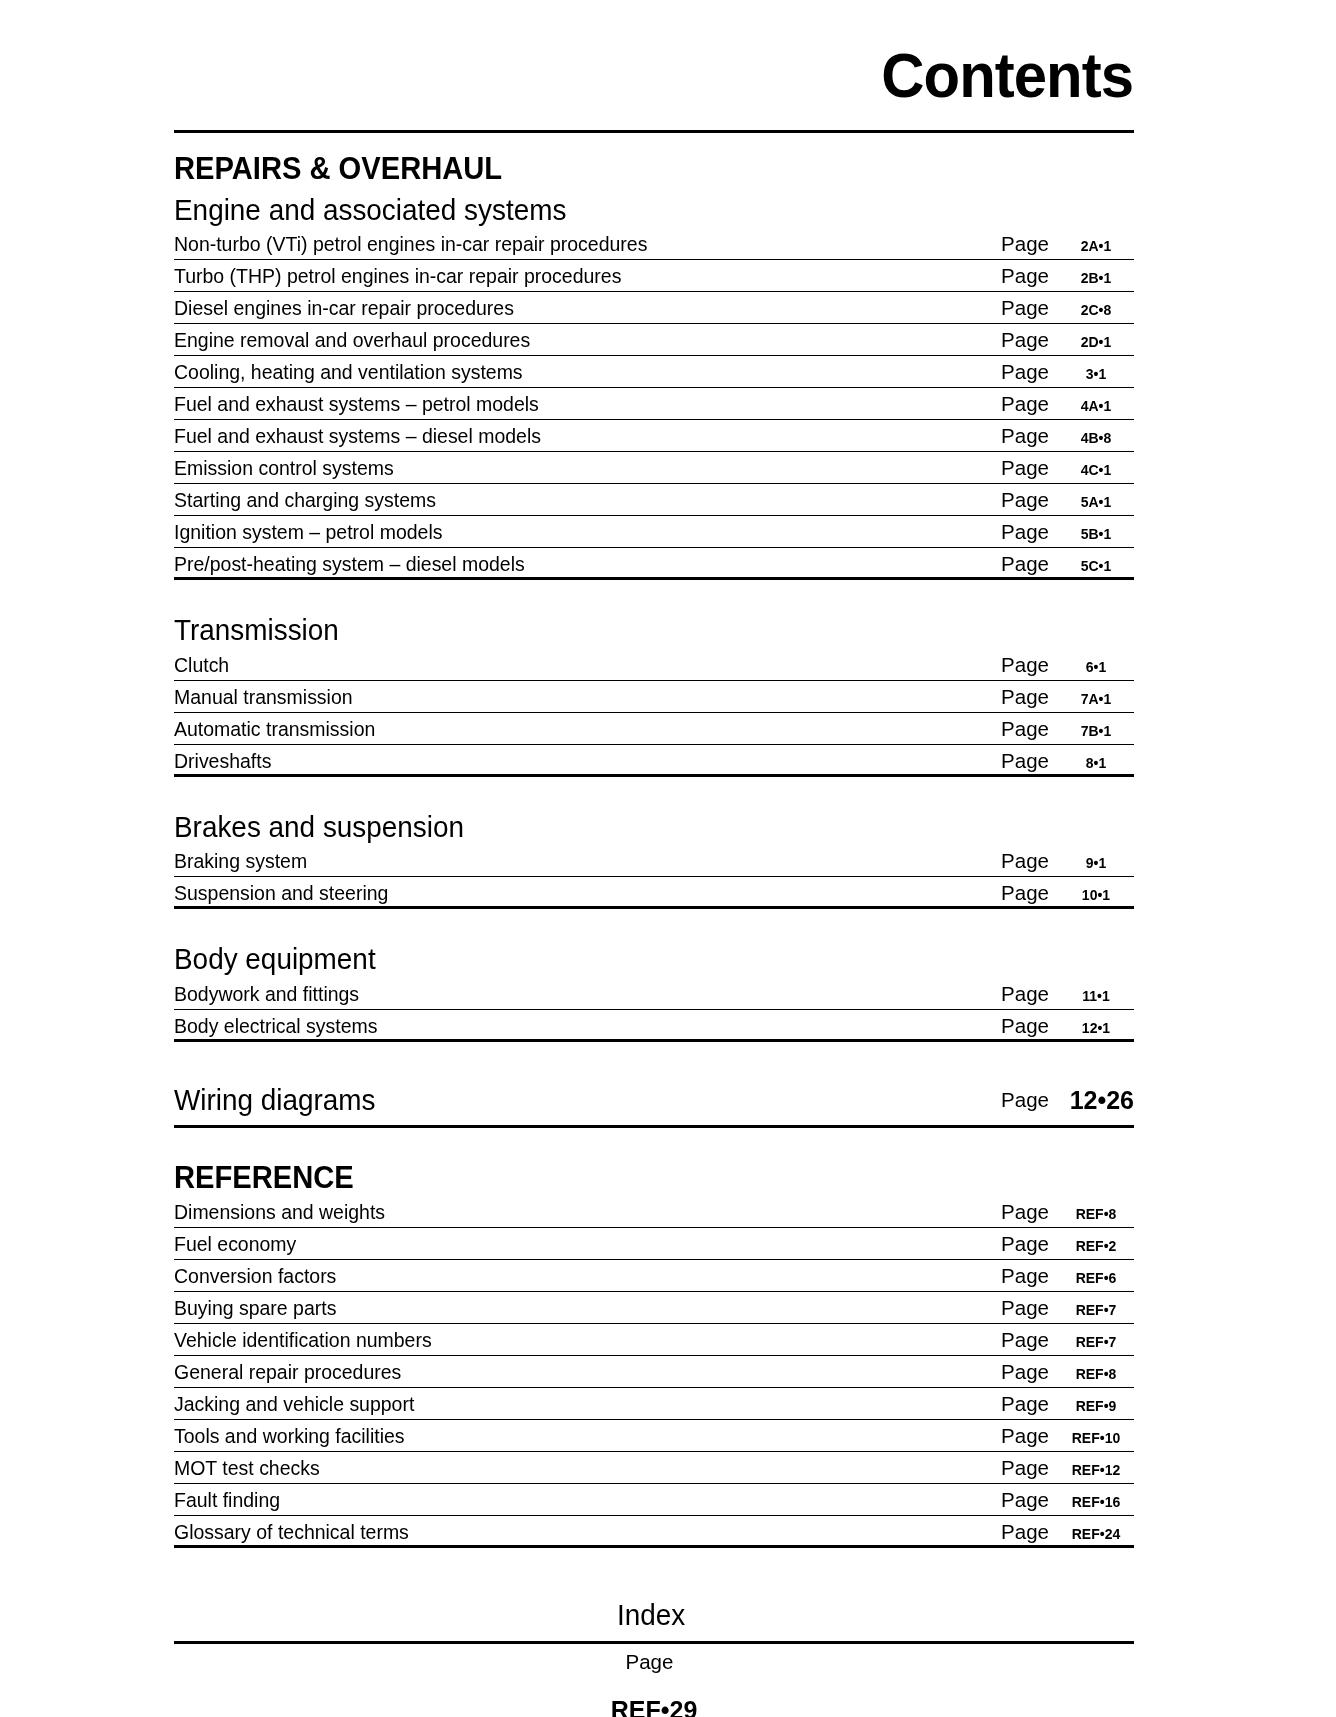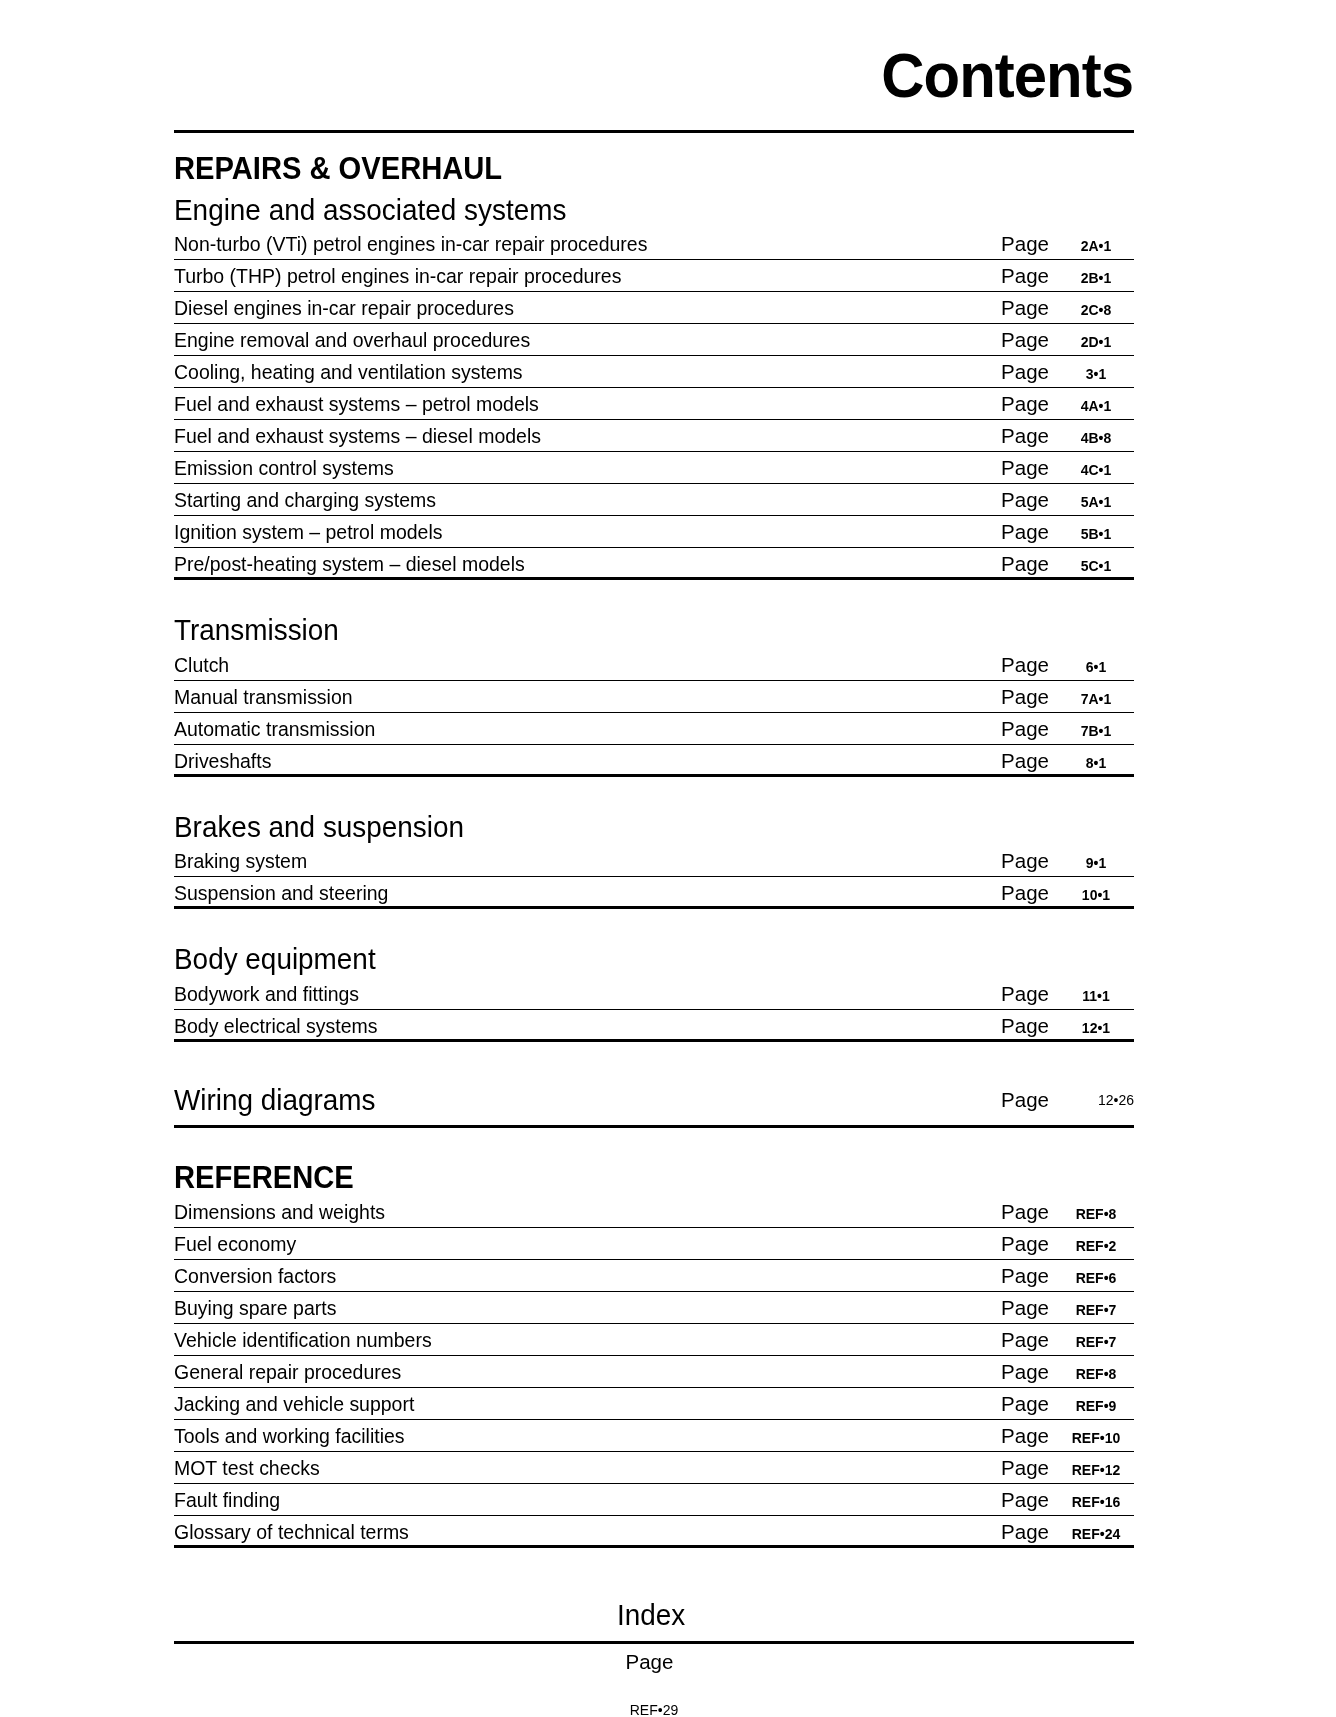--- a/index.html
+++ b/index.html
@@ -149,22 +149,22 @@
 
   .big-row .page-word {
     flex: 0 0 auto;
     font-size: 20.5px;
     line-height: 48px;
     padding-right: 9px;
   }
 
   .big-row .page-ref {
     flex: 0 0 76px;
-    font-size: 14px;
-    font-weight: normal;
+    font-size: 25px;
+    font-weight: bold;
     line-height: 48px;
     text-align: right;
     white-space: nowrap;
   }
 
   .big-row.index-row { margin-top: 44px; flex-direction: column; }
 </style>
 </head>
 <body>
 

